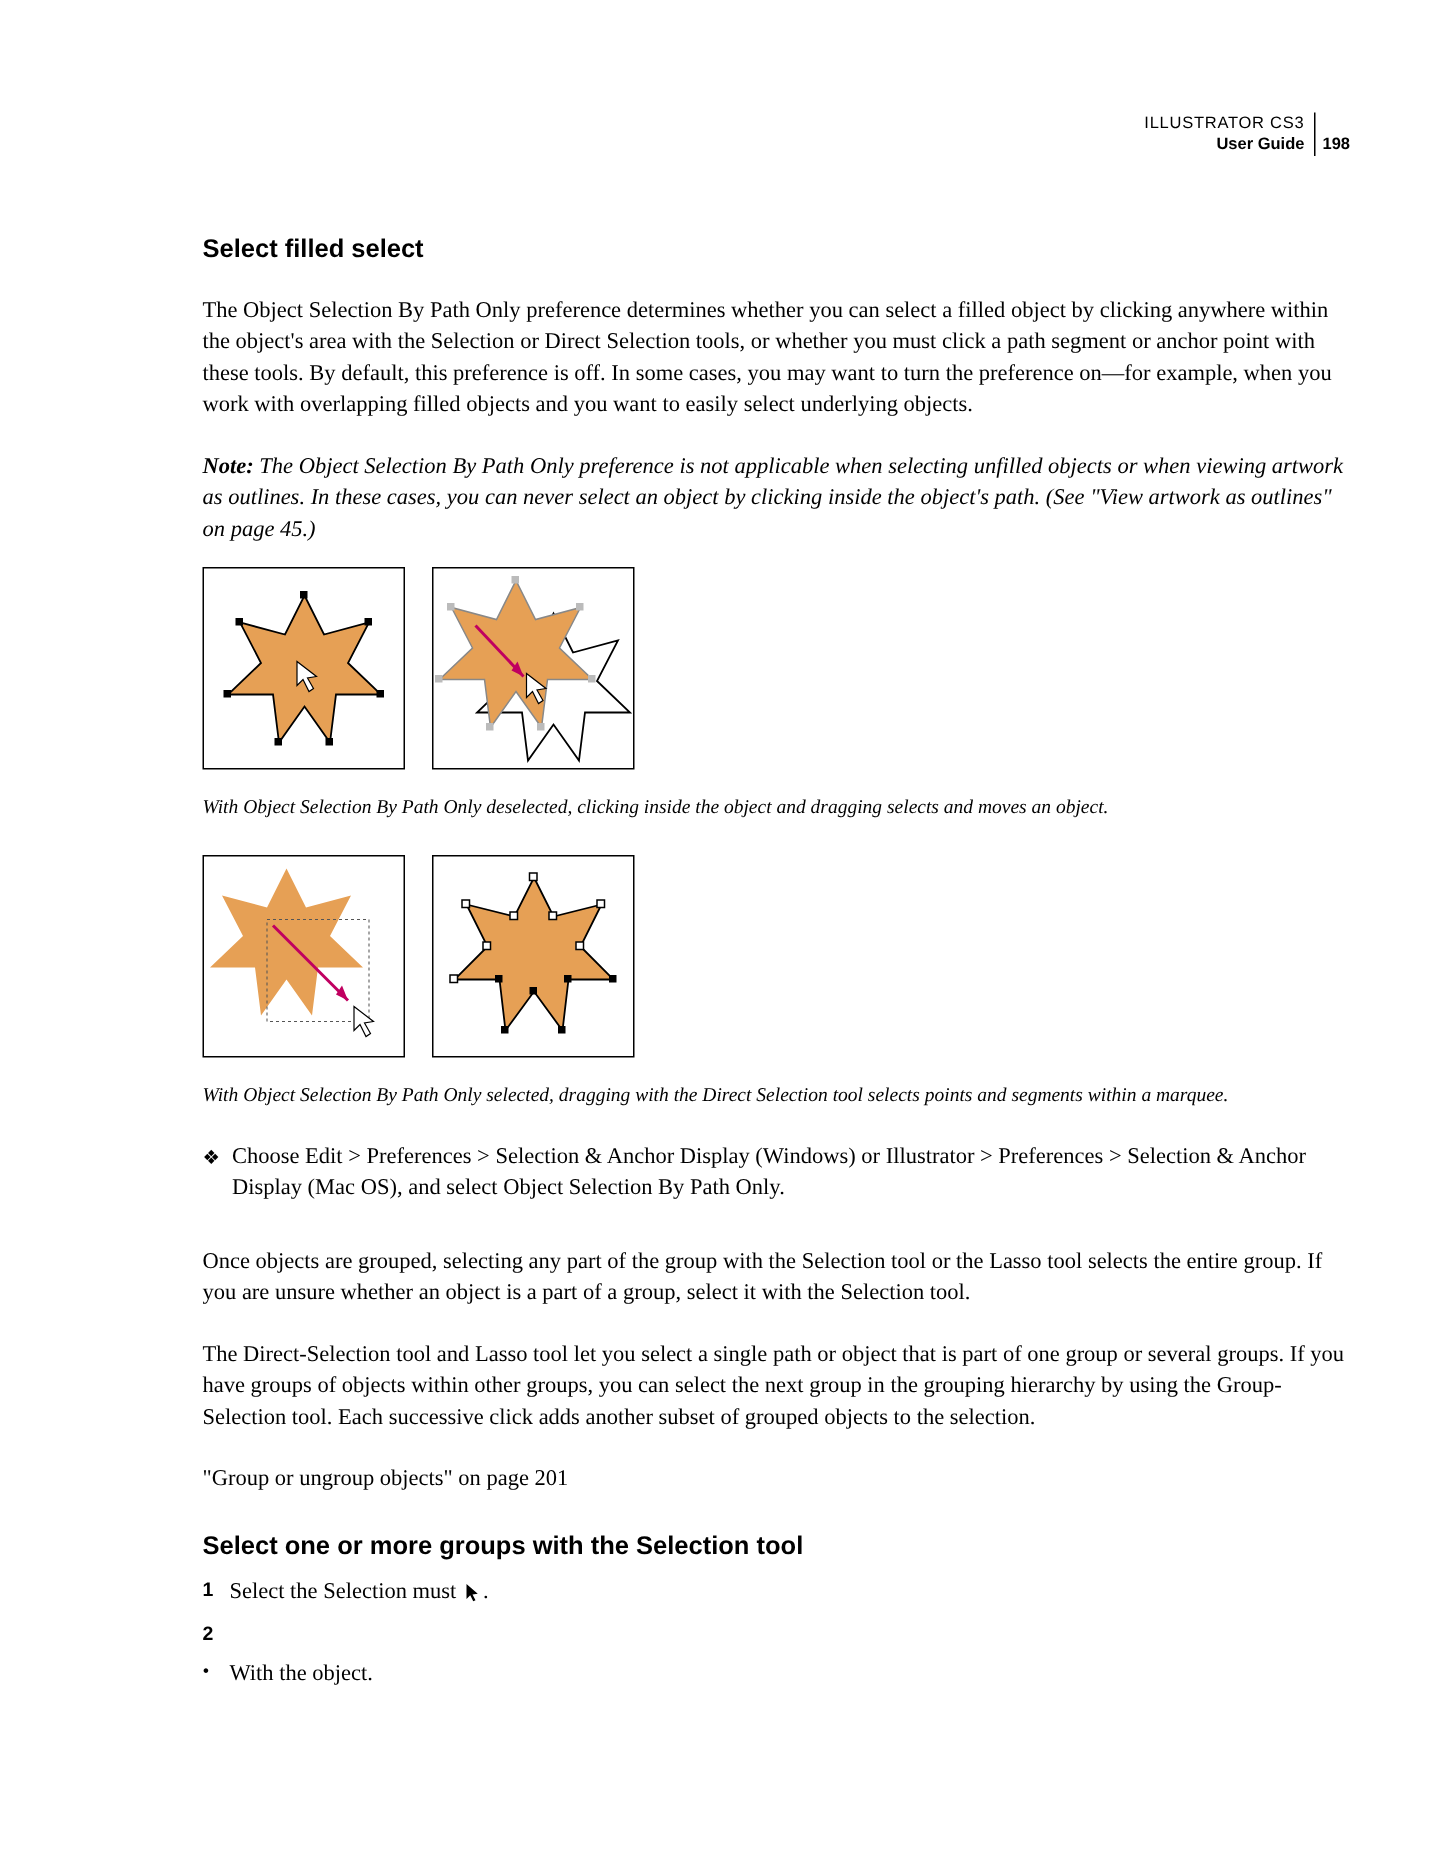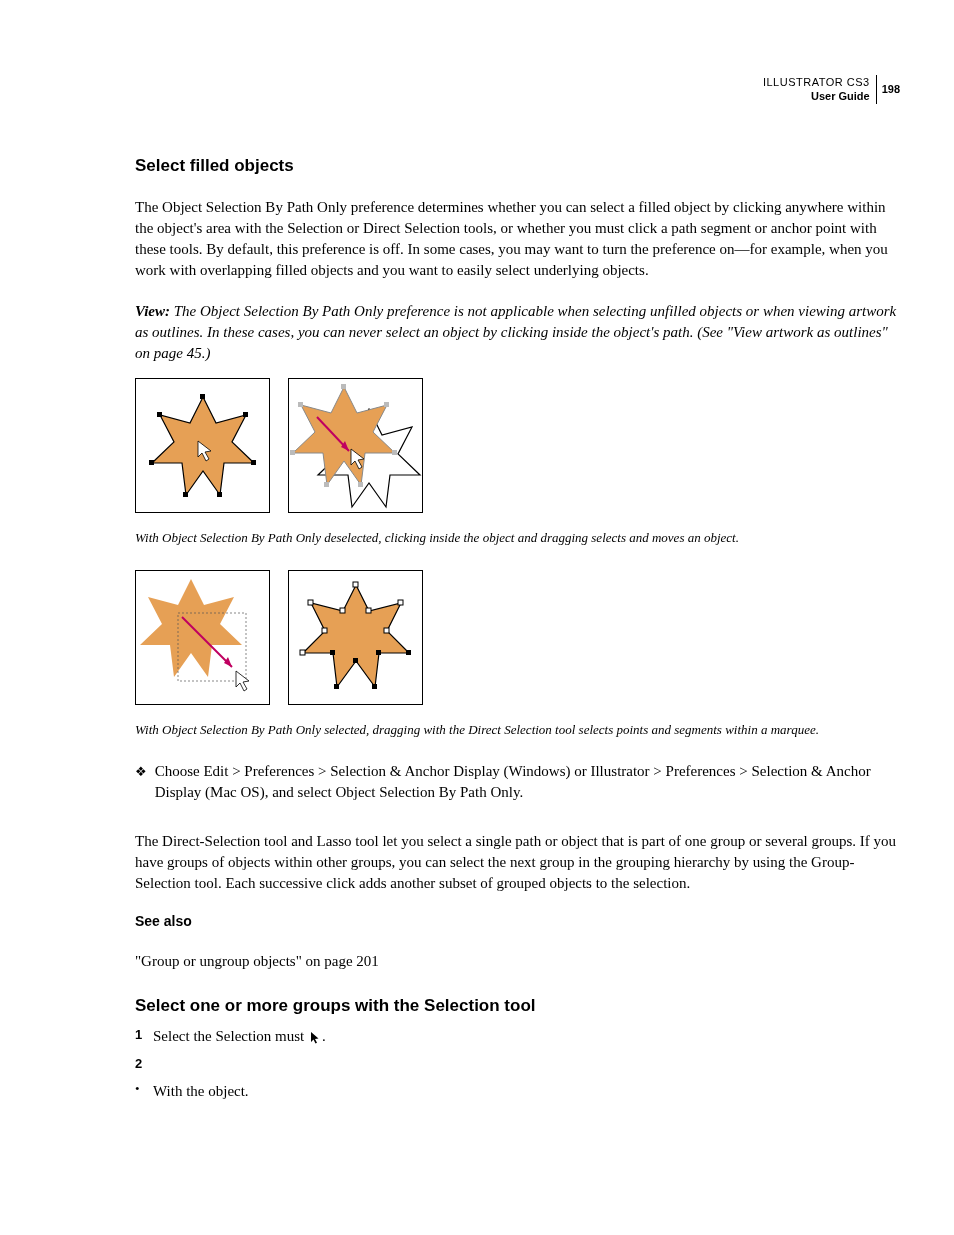--- a/index.html
+++ b/index.html
@@ -27,21 +27,21 @@
     align-items: stretch;
   }
   .header-text { text-align: right; padding-right: 6px; }
   .header-title { letter-spacing: 0.5px; }
   .header-sub { font-weight: bold; }
   .page-num-box {
     border-left: 1px solid #000;
     padding-left: 5px;
     font-weight: bold;
     display: flex;
-    align-items: center;
+    align-items: flex-end;
   }
   h2 {
     font-family: "Myriad Pro", "Helvetica Neue", Arial, sans-serif;
     font-weight: bold;
     font-size: 17px;
     margin-bottom: 6px;
   }
   p { margin-bottom: 10px; margin-top: 20px; }
   .note-label { font-weight: bold; font-style: italic; }
   .note { font-style: italic; }
@@ -124,24 +124,24 @@
   <div class="header">
     <div class="header-text">
       <div class="header-title">ILLUSTRATOR CS3</div>
       <div class="header-sub">User Guide</div>
     </div>
     <div class="page-num-box">
       <span>198</span>
     </div>
   </div>
 
-  <h2>Select filled objects</h2>
+  <h2>Select filled select</h2>
   <p>The Object Selection By Path Only preference determines whether you can select a filled object by clicking anywhere within the object's area with the Selection or Direct Selection tools, or whether you must click a path segment or anchor point with these tools. By default, this preference is off. In some cases, you may want to turn the preference on—for example, when you work with overlapping filled objects and you want to easily select underlying objects.</p>
   <p>
-    <span class="note-label">View:</span><span class="note"> The Object Selection By Path Only preference is not applicable when selecting unfilled objects or when viewing artwork as outlines. In these cases, you can never select an object by clicking inside the object's path. (See "View artwork as outlines" on page 45.)</span>
+    <span class="note-label">Note:</span><span class="note"> The Object Selection By Path Only preference is not applicable when selecting unfilled objects or when viewing artwork as outlines. In these cases, you can never select an object by clicking inside the object's path. (See "View artwork as outlines" on page 45.)</span>
   </p>
 
   <div class="figure-row">
     <div class="figure-box">
       <svg viewBox="0 0 135 135" width="135" height="135">
         <polygon points="67,18 80,44 110,36 96,63 118,84 88,84 84,116 67,92 50,116 46,84 16,84 38,63 24,36 54,44" fill="#e6a055" stroke="#000" stroke-width="1.2"></polygon>
         <g fill="#000">
             <rect x="64" y="15" width="5" height="5"></rect>
             <rect x="107" y="33" width="5" height="5"></rect>
         <rect x="115" y="81" width="5" height="5"></rect>
@@ -208,23 +208,23 @@
   </div>
   <p class="caption">With Object Selection By Path Only selected, dragging with the Direct Selection tool selects points and segments within a marquee.</p>
 
   <div class="bullet-row">
     <span class="bullet-diamond">❖</span>
     <span>Choose Edit &gt; Preferences &gt; Selection &amp; Anchor Display (Windows) or Illustrator &gt; Preferences &gt; Selection &amp; Anchor Display (Mac OS), and select Object Selection By Path Only.</span>
   </div>
 
   <div class="section-gap"></div>
 
+  <p>Once objects are grouped, selecting any part of the group with the Selection tool or the Lasso tool selects the entire group. If you are unsure whether an object is a part of a group, select it with the Selection tool.</p>
   <p>The Direct-Selection tool and Lasso tool let you select a single path or object that is part of one group or several groups. If you have groups of objects within other groups, you can select the next group in the grouping hierarchy by using the Group-Selection tool. Each successive click adds another subset of grouped objects to the selection.</p>
 
-  <h3>See also</h3>
   <p>"Group or ungroup objects" on page 201</p>
 
   <h4>Select one or more groups with the Selection tool</h4>
 
   <div class="num-list-row">
     <span class="num">1</span>
     <span>
       <span>Select the Selection must </span><svg class="sel-icon" width="10" height="13" viewBox="0 0 10 13">
           <path d="M 1 1 L 1 11 L 3.5 8.5 L 5.5 12.5 L 7 11.8 L 5 8 L 8.5 7.5 Z" fill="#000"></path>
         </svg><span>.</span>

